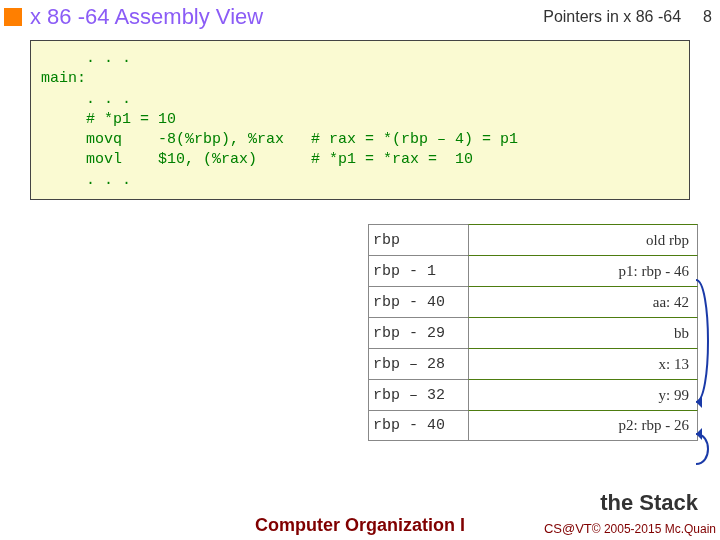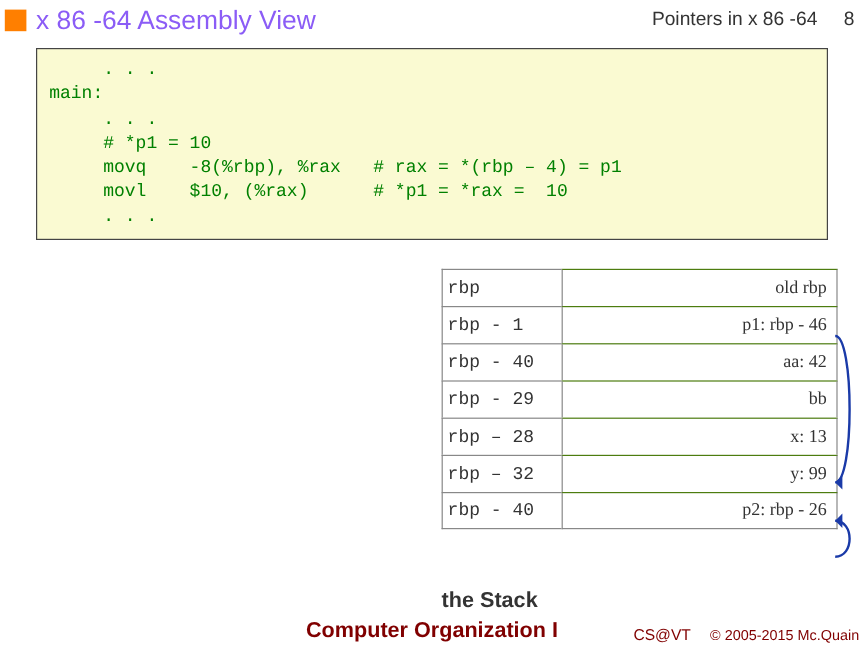--- a/index.html
+++ b/index.html
@@ -10,25 +10,25 @@
   .title { font-size: 22px; color: #8b5cf6; }
   .header-right { font-size: 16px; color: #333; display: flex; align-items: baseline; gap: 22px; justify-content: flex-end; }
   .pagenum { color: #333; font-size: 16px; }
   .codebox { margin: 4px 30px 8px 30px; border: 1px solid #444; background: #fafad2; padding: 8px 10px; font-family: "Courier New", monospace; font-size: 15px; color: #008000; white-space: pre; line-height: 1.35; }
   .stackwrap { position: absolute; right: 22px; top: 224px; width: 330px; }
   .stackrow { display: flex; height: 31px; }
   .stackoff { width: 100px; font-family: "Courier New", monospace; font-size: 15px; color: #333; display: flex; align-items: center; padding-left: 4px; background: #fff; border-left: 1px solid #888; border-top: 1px solid #888; }
   .stackval { flex: 1; font-family: Liberation Serif, serif; font-size: 15px; color: #333; display: flex; align-items: center; justify-content: flex-end; padding-right: 8px; background: #fff; border-top: 1px solid #4d7c0f; border-left: 1px solid #888; border-right: 1px solid #888; }
   .stackwrap .stackrow:last-child .stackoff,
   .stackwrap .stackrow:last-child .stackval { border-bottom: 1px solid #888; }
-  .stacklabel { position: absolute; right: 22px; top: 490px; font-size: 18px; font-weight: bold; color: #333; width: 330px; text-align: left; }
+  .stacklabel { position: absolute; right: 22px; top: 490px; font-size: 22px; font-weight: bold; color: #333; width: 330px; text-align: right; }
   .footer { position: absolute; bottom: 4px; left: 0; right: 0; display: flex; align-items: flex-end; justify-content: flex-end; padding: 0 4px; }
   .foot-left { font-size: 13px; color: #800000; }
   .foot-center { font-size: 18px; color: #800000; position: absolute; left: 50%; transform: translateX(-50%); bottom: 4px; font-weight: bold; }
-  .foot-right { font-size: 12px; color: #800000; margin-left: 16px; }
+  .foot-right { font-size: 12px; color: #800000; }
   svg.arrows { position: absolute; pointer-events: none; }
 </style>
 </head>
 <body>
 
 <div class="header">
   <div class="header-left">
     <div class="bullet"></div>
     <div class="title">x 86 -64 Assembly View</div>
   </div>

